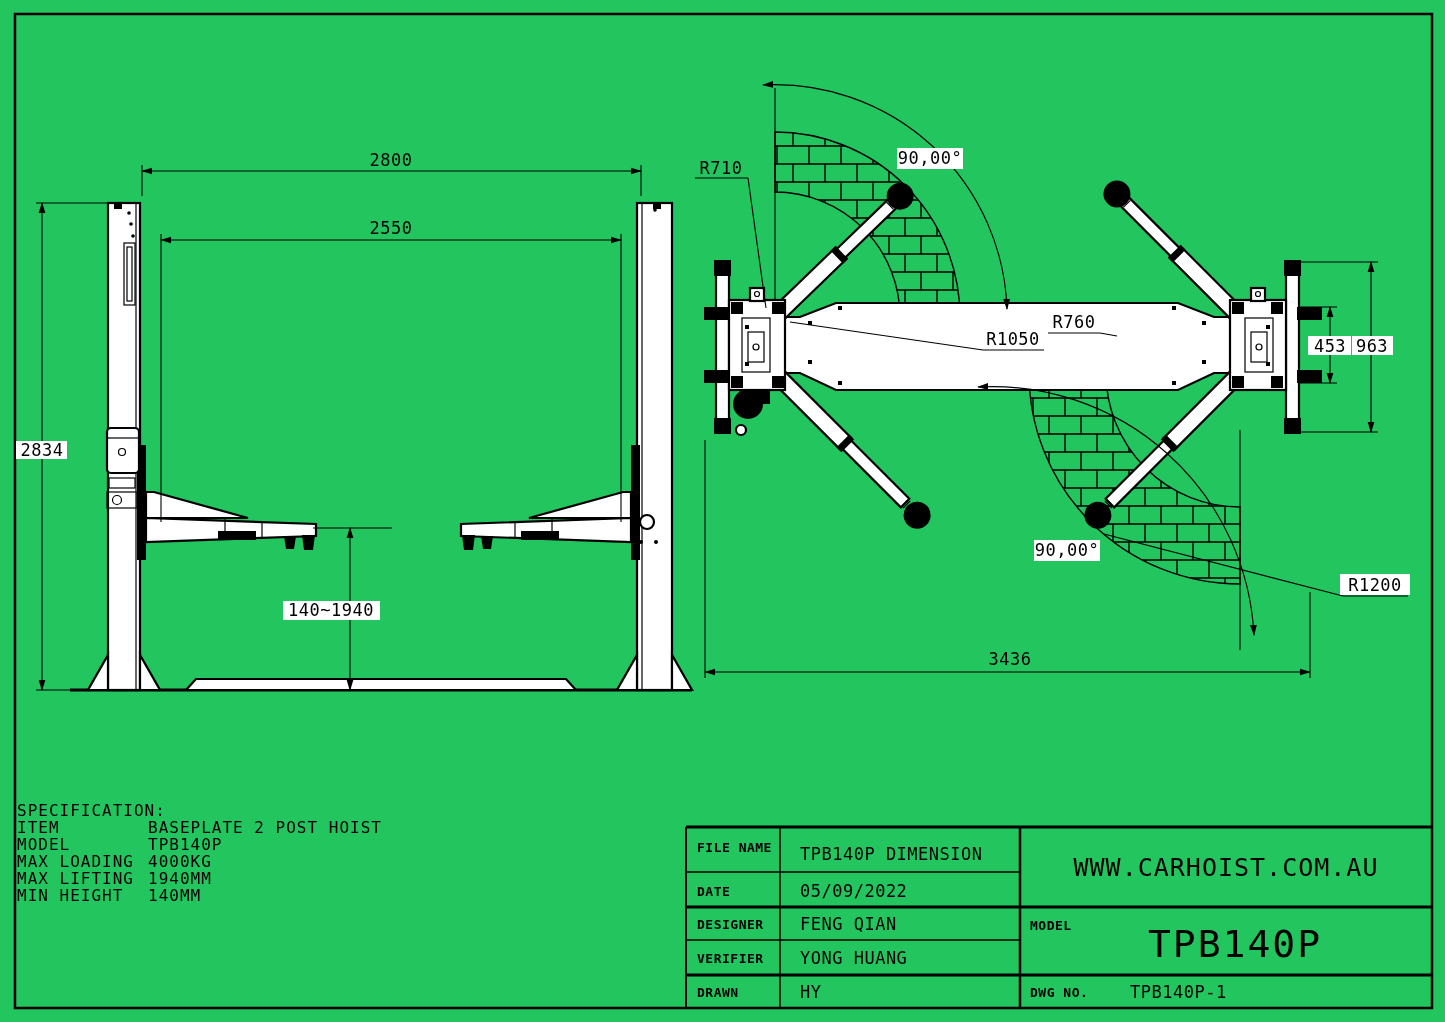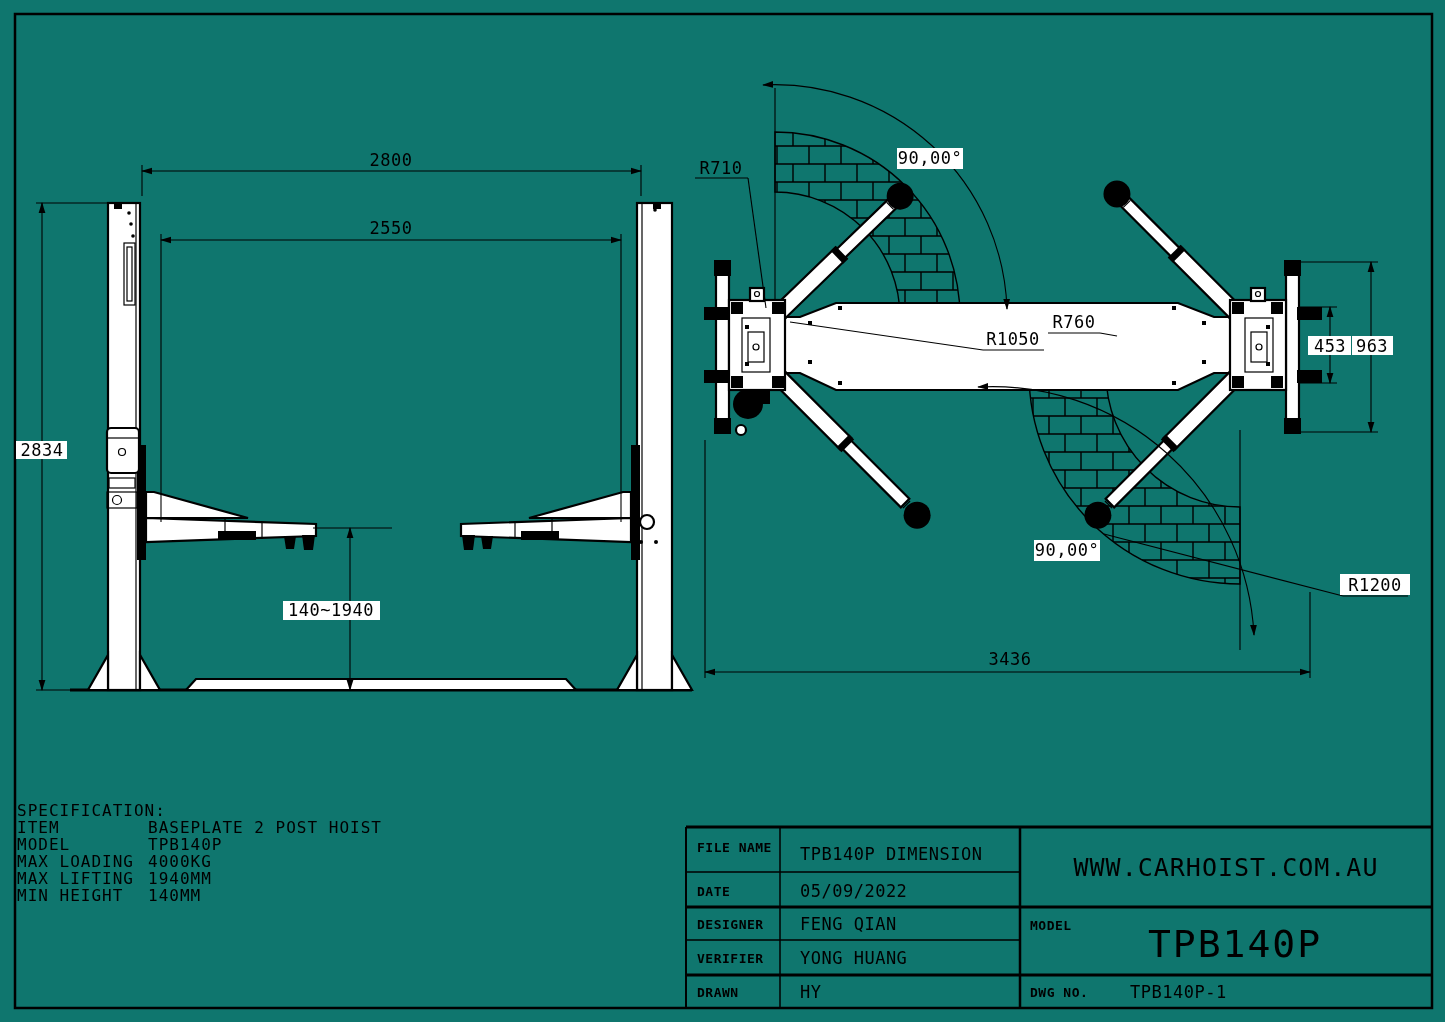--- a/index.html
+++ b/index.html
@@ -1,16 +1,16 @@
 <!DOCTYPE html>
 <html><head>
 <meta charset="utf-8">
 <style>
   html,body{margin:0;padding:0;background:#e8e8e8;}
-  .page{position:relative;width:1445px;height:1022px;background:#0f766e;overflow:hidden;
+  .page{position:relative;width:1445px;height:1022px;background:#22c55e;overflow:hidden;
         font-family:"DejaVu Sans Mono","Liberation Mono",monospace;text-align:right;}
   svg{position:absolute;left:0;top:0;}
   svg text{fill:#000;font-family:"DejaVu Sans Mono","Liberation Mono",monospace;}
   .t17{font-size:17px;letter-spacing:0.5px;}
   .t16{font-size:16px;letter-spacing:1px;}
   .t13{font-size:13px;font-weight:bold;letter-spacing:0.5px;}
   .t25{font-size:25px;letter-spacing:1px;}
   .t38{font-size:38px;letter-spacing:2px;}
   .mid{text-anchor:middle;}
   .geo{fill:#fff;stroke:#000;stroke-width:2.2;}

